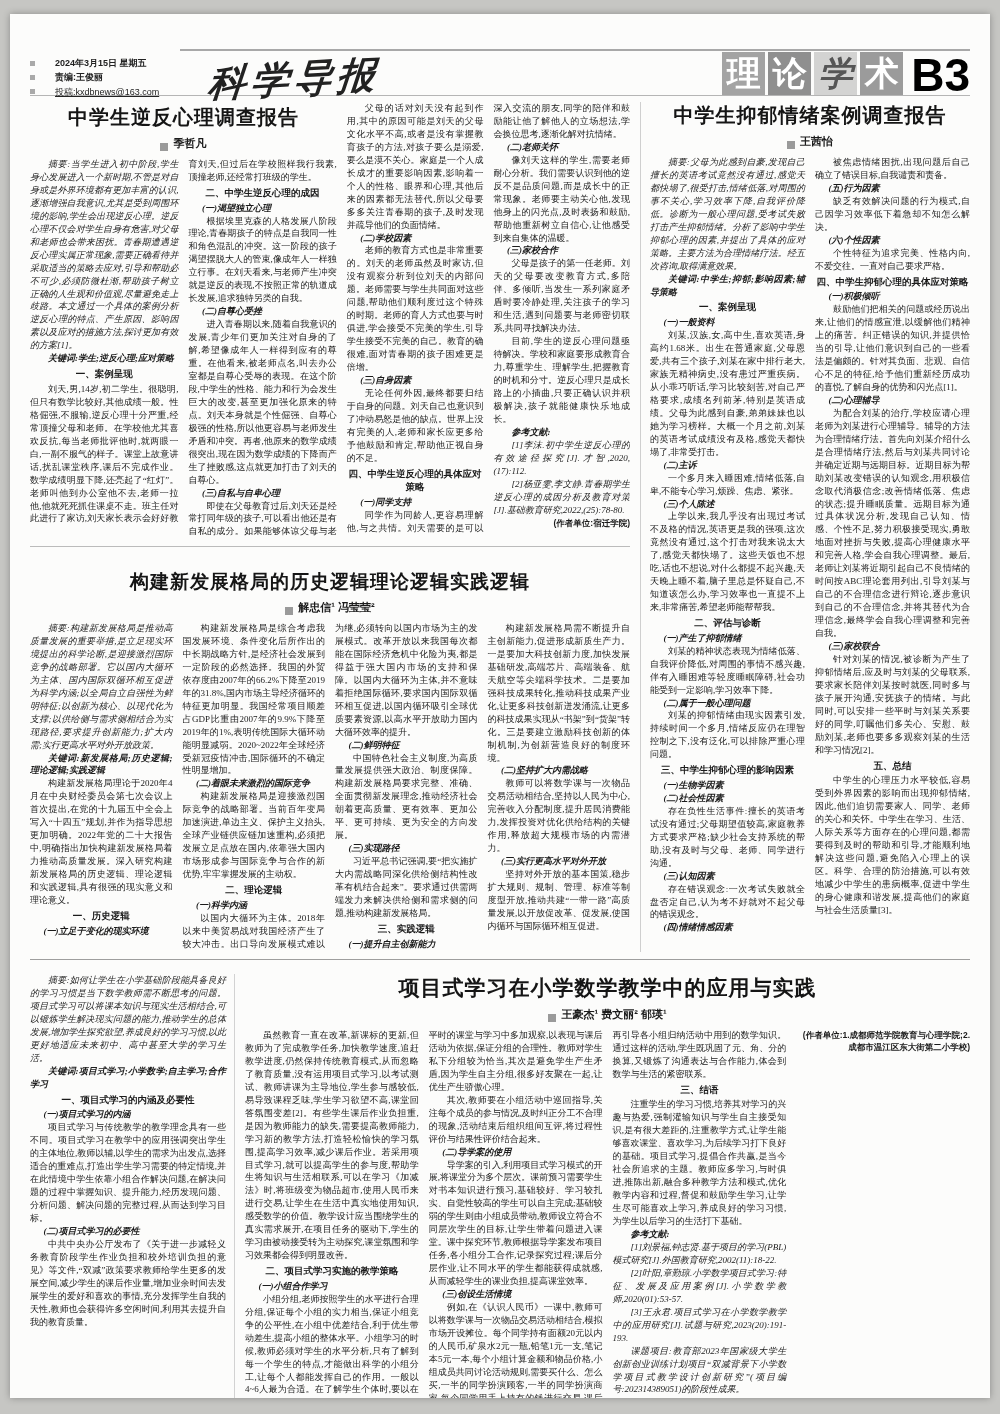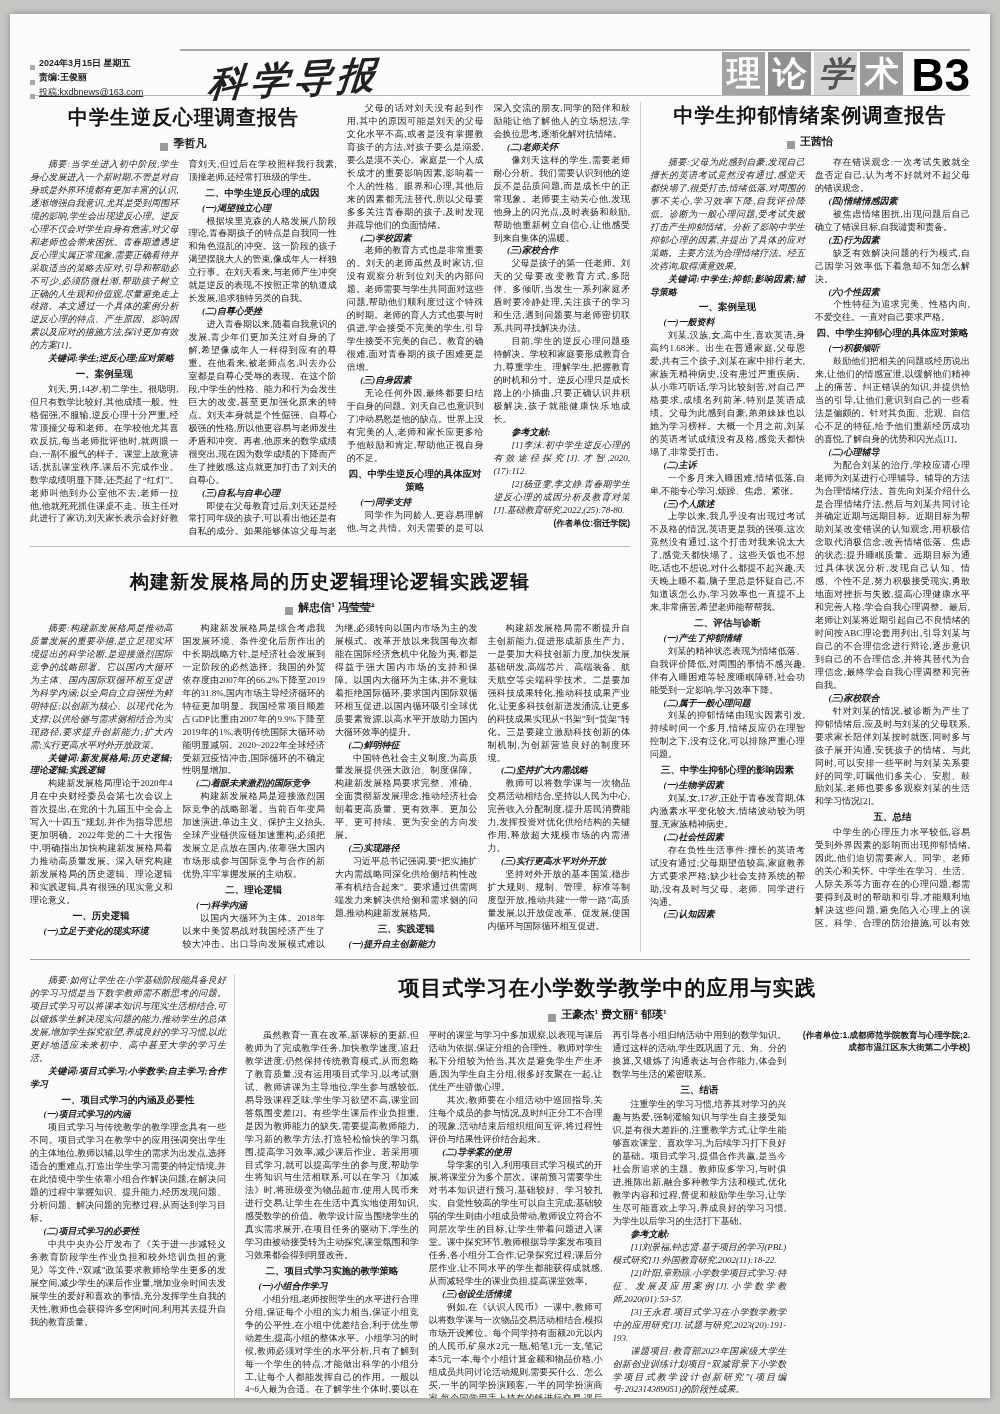--- a/index.html
+++ b/index.html
@@ -8,21 +8,21 @@
        font-family:"Liberation Serif","DejaVu Serif",serif;color:#1b1b1b}
   .sheet{position:absolute;left:10px;top:14px;width:980px;height:1384px;
          background:#fcfcfb;box-shadow:0 0 7px rgba(0,0,0,.30);
          padding:8px 20px 10px 20px;overflow:hidden}
 
   
   .masthead{position:relative;height:74px;border-bottom:1px solid #b5b5b5}
   .mast-rule{position:absolute;left:150px;right:0;top:27px;border-top:2px solid #a8a8a8}
   .meta{position:absolute;left:0;top:34px;font-family:"Liberation Sans",sans-serif;
         font-size:9px;line-height:1.6;color:#222}
-  .meta .row{display:flex;align-items:flex-end;gap:4px;white-space:nowrap}
+  .meta .row{display:flex;align-items:center;gap:20px;white-space:nowrap}
   .sq-sm{width:5px;height:5px;background:#a9a9a9;display:inline-block;flex:0 0 auto}
   .meta .b{font-weight:bold}
   .meta .u{text-decoration:underline}
   .logo{position:absolute;left:178px;top:32px;font-size:38px;font-weight:bold;
         font-style:italic;letter-spacing:5px;color:#222;
         transform:rotate(-3deg) skewX(-8deg);font-family:"DejaVu Serif",serif}
   .badge{position:absolute;right:0;top:30px;display:flex;align-items:flex-end;gap:3px}
   .blk{width:43px;height:43px;display:flex;align-items:center;justify-content:center;
        font-size:34px;font-weight:bold;color:#fff;font-family:"Liberation Sans",sans-serif}
   .b1{background:#a3a3a3}.b2{background:#8f8f8f}
@@ -200,21 +200,20 @@
           <p class="t-p">一个多月来入睡困难,情绪低落,自卑,不能专心学习,烦躁、焦虑、紧张。</p>
           <p class="t-h3">(三)个人陈述</p>
           <p class="t-p">上学以来,我几乎没有出现过考试不及格的情况,英语更是我的强项,这次竟然没有通过,这个打击对我来说太大了,感觉天都快塌了。这些天饭也不想吃,话也不想说,对什么都提不起兴趣,天天晚上睡不着,脑子里总是怀疑自己,不知道该怎么办,学习效率也一直提不上来,非常痛苦,希望老师能帮帮我。</p>
           <p class="t-h2">二、评估与诊断</p>
           <p class="t-h3">(一)产生了抑郁情绪</p>
           <p class="t-p">刘某的精神状态表现为情绪低落、自我评价降低,对周围的事情不感兴趣,伴有入睡困难等轻度睡眠障碍,社会功能受到一定影响,学习效率下降。</p>
           <p class="t-h3">(二)属于一般心理问题</p>
           <p class="t-p">刘某的抑郁情绪由现实因素引发,持续时间一个多月,情绪反应仍在理智控制之下,没有泛化,可以排除严重心理问题。</p>
           <p class="t-h2">三、中学生抑郁心理的影响因素</p>
           <p class="t-h3">(一)生物学因素</p>
-          <p class="t-p">刘某,女,17岁,正处于青春发育期,体内激素水平变化较大,情绪波动较为明显,无家族精神病史。</p>
           <p class="t-h3">(二)社会性因素</p>
           <p class="t-p">存在负性生活事件:擅长的英语考试没有通过;父母期望值较高,家庭教养方式要求严格;缺少社会支持系统的帮助,没有及时与父母、老师、同学进行沟通。</p>
           <p class="t-h3">(三)认知因素</p>
           <p class="t-p">存在错误观念:一次考试失败就全盘否定自己,认为考不好就对不起父母的错误观念。</p>
           <p class="t-h3">(四)情绪情感因素</p>
           <p class="t-p">被焦虑情绪困扰,出现问题后自己确立了错误目标,自我谴责和责备。</p>
           <p class="t-h3">(五)行为因素</p>
           <p class="t-p">缺乏有效解决问题的行为模式,自己因学习效率低下着急却不知怎么解决。</p>
           <p class="t-h3">(六)个性因素</p>
           <p class="t-p">个性特征为追求完美、性格内向,不爱交往。一直对自己要求严格。</p>

